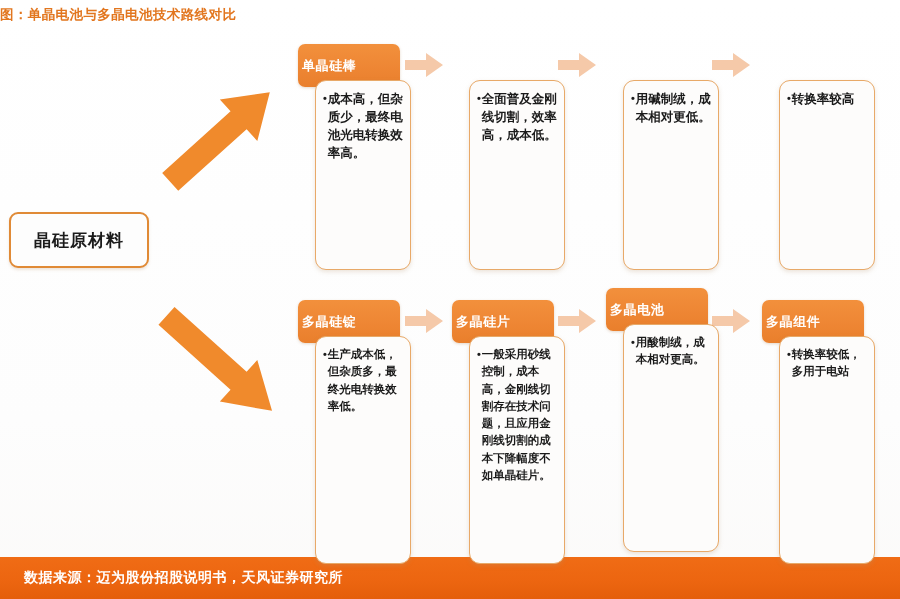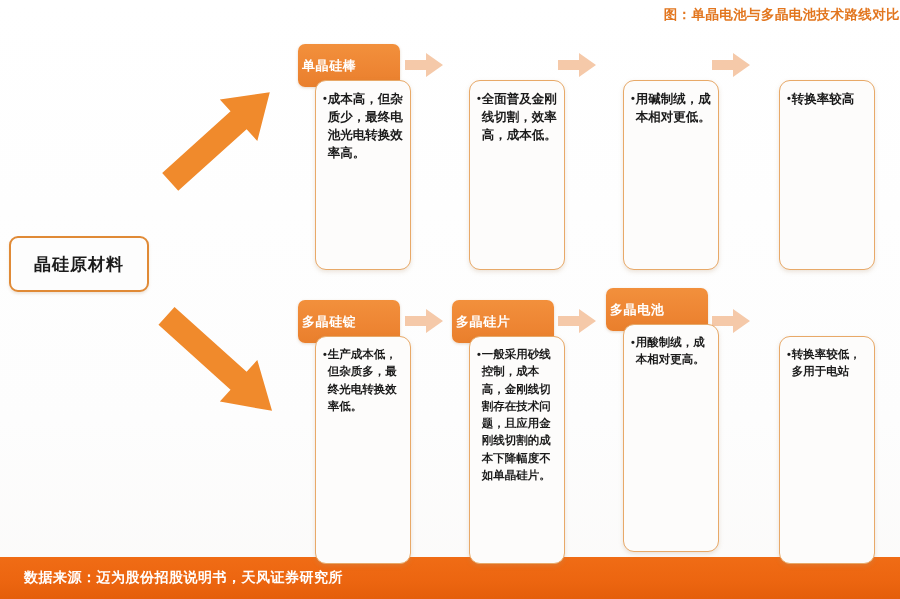--- a/index.html
+++ b/index.html
@@ -20,21 +20,21 @@
     background: linear-gradient(180deg, #ffffff 0%, #fdfdfd 70%, #fbfaf9 100%);
     overflow: hidden;
   }
 
   
   .chart-title {
     position: absolute;
     left: 0;
     top: 6px;
     width: 900px;
-    text-align: right;
+    text-align: left;
     font-size: 13.5px;
     font-weight: bold;
     color: #e2761f;
     letter-spacing: 0.4px;
     white-space: nowrap;
   }
 
   
   .source-box {
     position: absolute;
@@ -43,21 +43,20 @@
     width: 140px;
     height: 56px;
     background: #fdfdfd;
     border: 2px solid #e08a36;
     border-radius: 9px;
     box-sizing: border-box;
     display: flex;
     align-items: center;
     justify-content: center;
     box-shadow: 0 2px 3px rgba(180,140,100,0.22);
-    margin-top: 24px;
   }
   .source-box-label {
     font-size: 17px;
     font-weight: bold;
     color: #1b1b1b;
     letter-spacing: 1px;
   }
 
   
   .big-arrow {
@@ -287,20 +286,23 @@
     </div>
     <div class="stage-body row-bottom">
       <div class="bullet-line">
         <span class="bullet-dot">•</span>
         <span class="bullet-text">用酸制绒，成本相对更高。</span>
       </div>
     </div>
   </div>
 
   <div class="stage" style="left:762px; top:300px; width:125px; height:250px;">
+    <div class="stage-tab">
+      <span class="stage-tab-label">多晶组件</span>
+    </div>
     <div class="stage-body row-bottom">
       <div class="bullet-line">
         <span class="bullet-dot">•</span>
         <span class="bullet-text">转换率较低，多用于电站</span>
       </div>
     </div>
   </div>
 
   <div class="footer-bar">
     <span class="footer-text">数据来源：迈为股份招股说明书，天风证券研究所</span>

